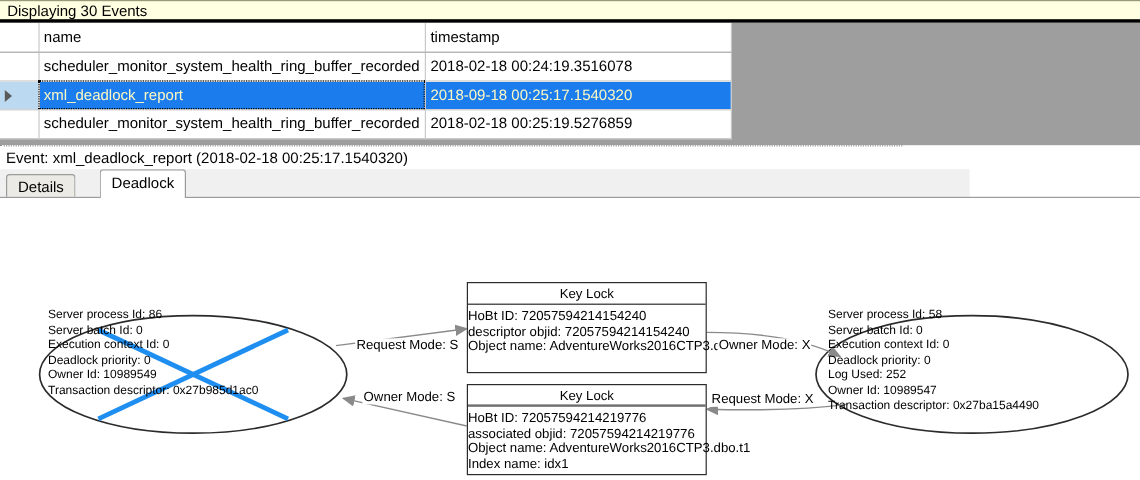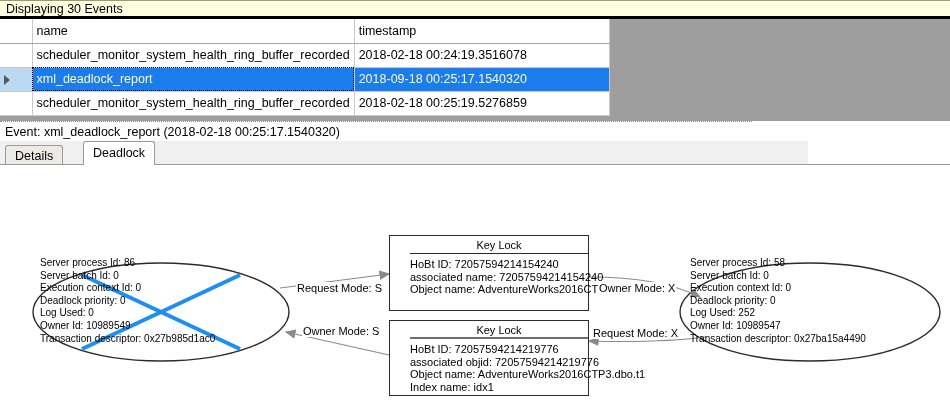--- a/index.html
+++ b/index.html
@@ -154,21 +154,20 @@
     white-space: nowrap;
   }
   #proc-left-text  { left: 40px;  top: 92px; width: 245px; }
   #proc-right-text { left: 690px; top: 92px; width: 245px; }
 
   .lockbox {
     position: absolute;
     border: 1px solid #2b2b2b;
     background: #ffffff;
     box-sizing: border-box;
-    padding-left: 20px;
   }
   .lock-title {
     height: 18px;
     line-height: 18px;
     text-align: center;
     font-size: 11px;
     border-bottom: 1px solid #2b2b2b;
     box-sizing: border-box;
   }
   .lock-title.thick { border-bottom: 2px solid #6e6e6e; }
@@ -274,40 +273,39 @@
     <path d="M389,190 L286,167" fill="none" stroke="#8a8a8a" stroke-width="1.2" marker-end="url(#ah)"></path>
 
     <path d="M706,172 Q660,178 589,176" fill="none" stroke="#8a8a8a" stroke-width="1.2" marker-end="url(#ah)"></path>
   </svg>
 
   <div class="node-text" id="proc-left-text">
     <div>Server process Id: 86</div>
     <div>Server batch Id: 0</div>
     <div>Execution context Id: 0</div>
     <div>Deadlock priority: 0</div>
-    <div>Log Used: 0</div>
     <div>Owner Id: 10989549</div>
     <div>Transaction descriptor: 0x27b985d1ac0</div>
   </div>
 
   <div class="node-text" id="proc-right-text">
     <div>Server process Id: 58</div>
     <div>Server batch Id: 0</div>
     <div>Execution context Id: 0</div>
     <div>Deadlock priority: 0</div>
     <div>Log Used: 252</div>
     <div>Owner Id: 10989547</div>
     <div>Transaction descriptor: 0x27ba15a4490</div>
   </div>
 
   <div class="lockbox" id="lock-top">
     <div class="lock-title">Key Lock</div>
     <div class="lock-body">
       <div>HoBt ID: 72057594214154240</div>
-      <div>associated name: 72057594214154240</div>
+      <div>descriptor objid: 72057594214154240</div>
       <div>Object name: AdventureWorks2016CTP3.dbo.t1</div>
     </div>
   </div>
 
   <div class="lockbox" id="lock-bottom">
     <div class="lock-title thick">Key Lock</div>
     <div class="lock-body">
       <div>HoBt ID: 72057594214219776</div>
       <div>associated objid: 72057594214219776</div>
       <div>Object name: AdventureWorks2016CTP3.dbo.t1</div>

